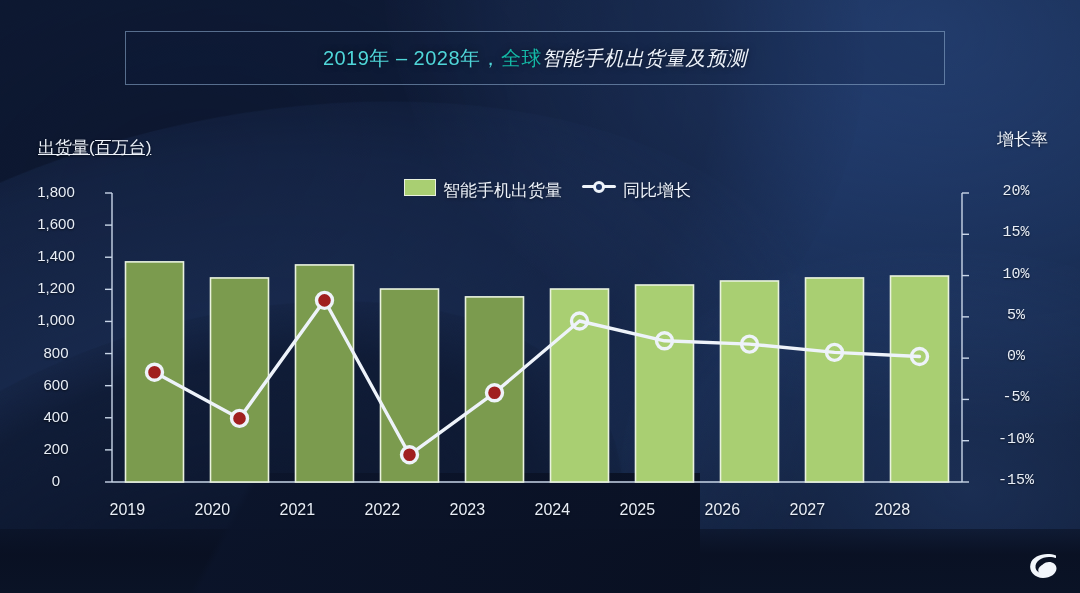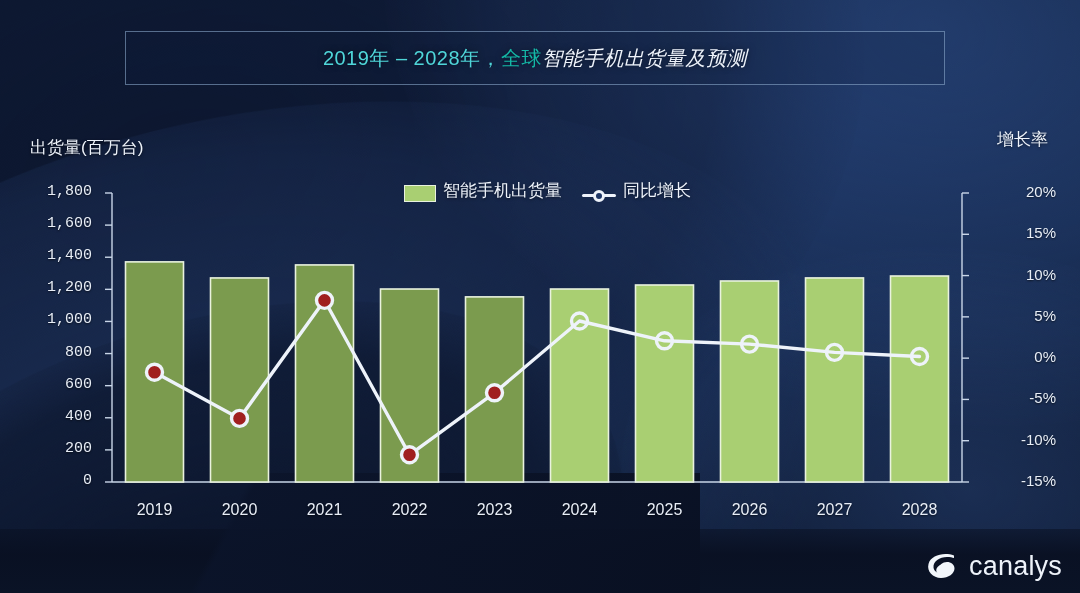--- a/index.html
+++ b/index.html
@@ -44,36 +44,36 @@
      background:rgba(18,34,66,.18);}
   .title-text{font-size:20px;letter-spacing:.5px;white-space:nowrap;
      text-shadow:0 0 6px rgba(0,0,0,.55);}
   .t-cyan{color:#4fd6d9;}
   .t-green{color:#14b8a6;}
   .t-white{color:#eef3fa;font-style:italic;}
 
   
   .axis-title{position:absolute;color:#eef3fa;font-size:17px;white-space:nowrap;
      text-shadow:0 1px 3px rgba(0,0,0,.6);}
-  #yl-title{left:30px;top:136px;}
+  #yl-title{left:38px;top:136px;text-decoration:underline;}
   #yr-title{right:32px;top:128px;}
 
   
   #plot{position:absolute;left:0;top:0;width:1080px;height:593px;}
 
   .tick-label{position:absolute;color:#e8eef7;font-size:15px;white-space:nowrap;
      text-shadow:0 1px 2px rgba(0,0,0,.6);}
-  .tick-left{text-align:right;font-family:Liberation Mono, monospace;}
-  .tick-right{text-align:right;}
-  .xtick{position:absolute;color:#e8eef7;font-size:16px;text-align:center;
+  .tick-left{text-align:center;}
+  .tick-right{text-align:center;font-family:Liberation Mono, monospace;}
+  .xtick{position:absolute;color:#e8eef7;font-size:16px;
      text-shadow:0 1px 2px rgba(0,0,0,.6);}
 
   
   .legend{position:absolute;left:404px;top:179px;display:flex;align-items:center;gap:20px;}
-  .lg-item{display:flex;align-items:flex-end;gap:7px;}
+  .lg-item{display:flex;align-items:flex-start;gap:7px;}
   .lg-swatch{width:30px;height:15px;background:#a9cf72;border:1px solid #e9f2de;}
   .lg-line{position:relative;width:34px;height:14px;}
   .lg-line .ln{position:absolute;left:0;top:6px;width:34px;height:3px;background:#eef3fa;border-radius:2px;}
   .lg-line .mk{position:absolute;left:11px;top:2px;width:12px;height:12px;border-radius:50%;
      background:#1d3565;border:3px solid #eef3fa;box-sizing:border-box;}
   .lg-label{color:#eef3fa;font-size:17px;white-space:nowrap;text-shadow:0 1px 3px rgba(0,0,0,.5);}
 
   
   .source{position:absolute;left:10px;top:556px;color:#e6ecf6;font-size:15px;white-space:nowrap;
      text-shadow:0 1px 3px rgba(0,0,0,.7);}
@@ -162,16 +162,15 @@
         <circle cx="919.5" cy="356.49142857142857" r="8" fill="none" stroke="#eef3fa" stroke-width="3.4"></circle>
       </svg><div class="tick-label tick-left" style="left: 20px; width: 72px; top: 472px;">0</div><div class="tick-label tick-left" style="left: 20px; width: 72px; top: 439.889px;">200</div><div class="tick-label tick-left" style="left: 20px; width: 72px; top: 407.778px;">400</div><div class="tick-label tick-left" style="left: 20px; width: 72px; top: 375.667px;">600</div><div class="tick-label tick-left" style="left: 20px; width: 72px; top: 343.556px;">800</div><div class="tick-label tick-left" style="left: 20px; width: 72px; top: 311.444px;">1,000</div><div class="tick-label tick-left" style="left: 20px; width: 72px; top: 279.333px;">1,200</div><div class="tick-label tick-left" style="left: 20px; width: 72px; top: 247.222px;">1,400</div><div class="tick-label tick-left" style="left: 20px; width: 72px; top: 215.111px;">1,600</div><div class="tick-label tick-left" style="left: 20px; width: 72px; top: 183px;">1,800</div><div class="tick-label tick-right" style="left: 976px; width: 80px; top: 472px;">-15%</div><div class="tick-label tick-right" style="left: 976px; width: 80px; top: 430.714px;">-10%</div><div class="tick-label tick-right" style="left: 976px; width: 80px; top: 389.429px;">-5%</div><div class="tick-label tick-right" style="left: 976px; width: 80px; top: 348.143px;">0%</div><div class="tick-label tick-right" style="left: 976px; width: 80px; top: 306.857px;">5%</div><div class="tick-label tick-right" style="left: 976px; width: 80px; top: 265.571px;">10%</div><div class="tick-label tick-right" style="left: 976px; width: 80px; top: 224.286px;">15%</div><div class="tick-label tick-right" style="left: 976px; width: 80px; top: 183px;">20%</div><div class="xtick" style="left: 109.5px; width: 90px; top: 501px;">2019</div><div class="xtick" style="left: 194.5px; width: 90px; top: 501px;">2020</div><div class="xtick" style="left: 279.5px; width: 90px; top: 501px;">2021</div><div class="xtick" style="left: 364.5px; width: 90px; top: 501px;">2022</div><div class="xtick" style="left: 449.5px; width: 90px; top: 501px;">2023</div><div class="xtick" style="left: 534.5px; width: 90px; top: 501px;">2024</div><div class="xtick" style="left: 619.5px; width: 90px; top: 501px;">2025</div><div class="xtick" style="left: 704.5px; width: 90px; top: 501px;">2026</div><div class="xtick" style="left: 789.5px; width: 90px; top: 501px;">2027</div><div class="xtick" style="left: 874.5px; width: 90px; top: 501px;">2028</div></div>
 
   <div class="logo">
     <svg width="36" height="36" viewBox="0 0 36 36">
       <path d="M30 7.5 C20 4 7 7 4.5 16 C2.5 23.5 9 30 17 30 C24.5 30 30.5 25.5 30.5 20.5
                C30.5 16.5 27 14 23 14 C18.5 14 15 17 15 20.5 C15 23 17 25 19.5 25
                C15.5 26.5 10 24 9.5 19.5 C9 13.5 15.5 9 23 9 C26 9 28.5 9.5 30 10 Z" fill="#f2f6fb"></path>
       <ellipse cx="19.5" cy="21.5" rx="7.4" ry="5.3" transform="rotate(-13 19.5 21.5)" fill="#f2f6fb"></ellipse>
     </svg>
-    <span class="logo-text">canalys</span>
   </div>
 
 </div>
 
 </body></html>

